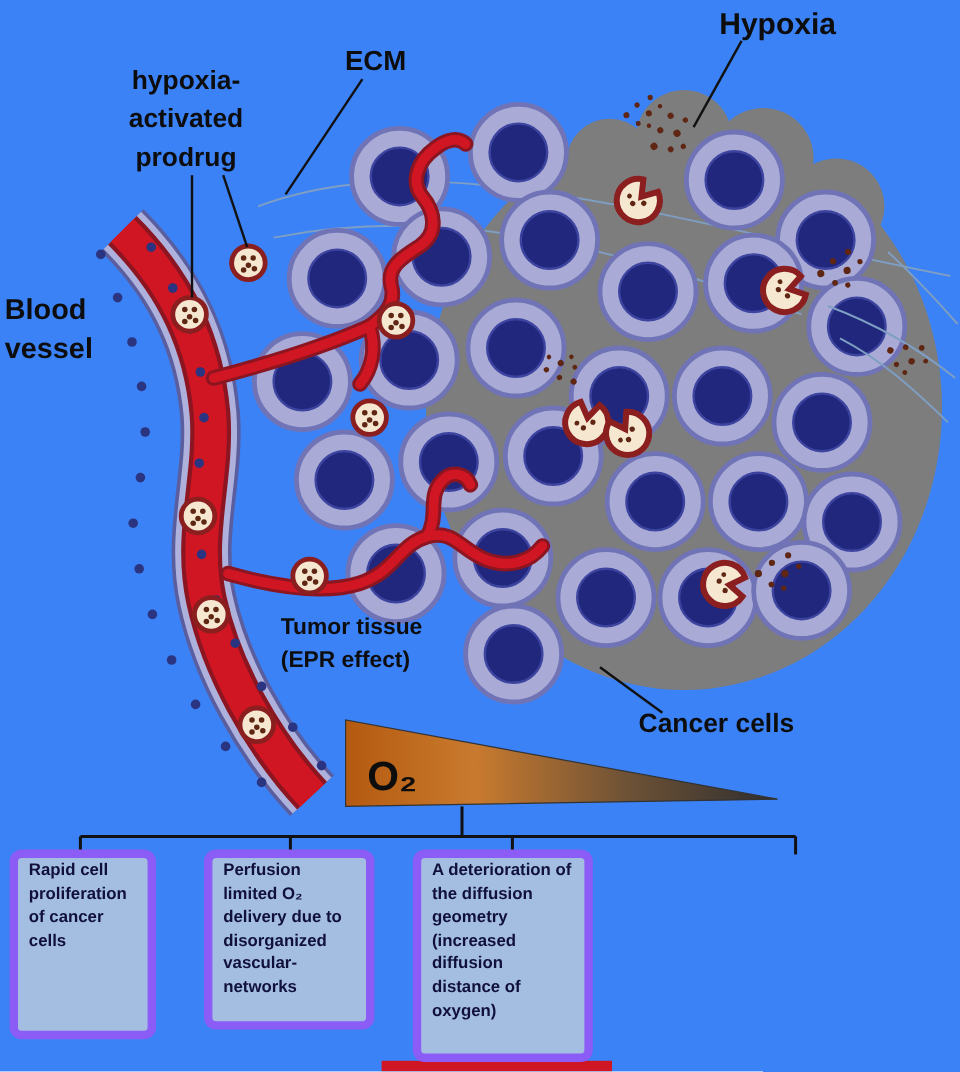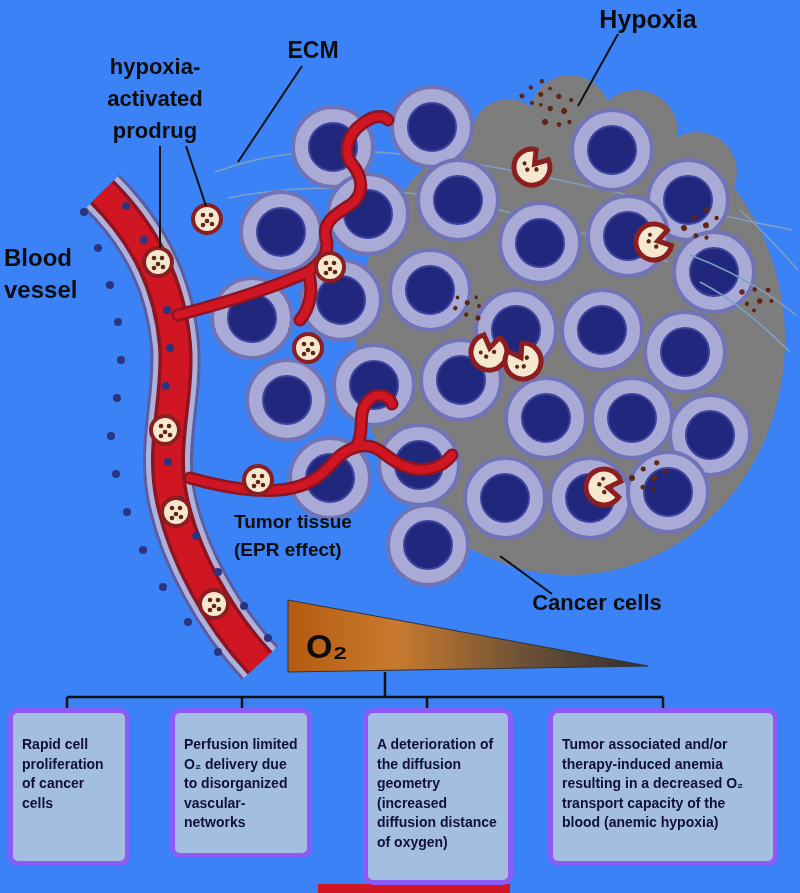--- a/index.html
+++ b/index.html
@@ -1,22 +1,22 @@
 <!DOCTYPE html>
 <html><head>
 <meta charset="utf-8">
 <style>
   *{margin:0;padding:0;box-sizing:border-box}
   html,body{width:800px;height:893px;background:#fff;overflow:hidden;
     font-family:"Liberation Sans",sans-serif}
   .stage{position:relative;width:800px;height:893px;background:#3b82f6}
   svg.figure{position:absolute;left:0;top:0}
   svg text{font-family:"Liberation Sans",sans-serif;font-weight:bold;fill:#0d0d0d}
-  .factor-box{position:absolute;background:#a4bee2;border:5px solid #8b5cf6;
-    border-radius:10px;padding:22px 9px;font-weight:bold;font-size:14px;
+  .factor-box{position:absolute;background:#a4bee2;border:7px solid #8b5cf6;
+    border-radius:10px;padding:0 9px;font-weight:bold;font-size:14px;
     color:#10103a;line-height:1.4;overflow:hidden}
 </style>
 </head>
 <body>
 
 <div class="stage">
 
 <svg class="figure" width="800" height="893" viewBox="0 0 800 893">
   <defs>
     <linearGradient id="o2grad" x1="0" y1="0" x2="1" y2="0">
@@ -215,20 +215,17 @@
 
   <rect x="318" y="884" width="192" height="9" fill="#d01622"></rect>
 </svg>
 
 <div class="factor-box" style="left:8px;top:708px;width:122px;height:158px">
   <span>Rapid cell proliferation of cancer cells</span>
 </div>
 <div class="factor-box" style="left:170px;top:708px;width:142px;height:150px">
   <span>Perfusion limited O₂ delivery due to disorganized vascular-networks</span>
 </div>
-<div class="factor-box" style="left:363px;top:708px;width:150px;height:177px">
+<div class="factor-box" style="left:344px;top:708px;width:150px;height:177px">
   <span>A deterioration of the diffusion geometry (increased diffusion distance of oxygen)</span>
 </div>
-<div class="factor-box" style="left:548px;top:708px;width:230px;height:158px">
-  <span>Tumor associated and/or therapy-induced anemia resulting in a decreased O₂ transport capacity of the blood (anemic hypoxia)</span>
-</div>
 
 </div>
 
 </body></html>

